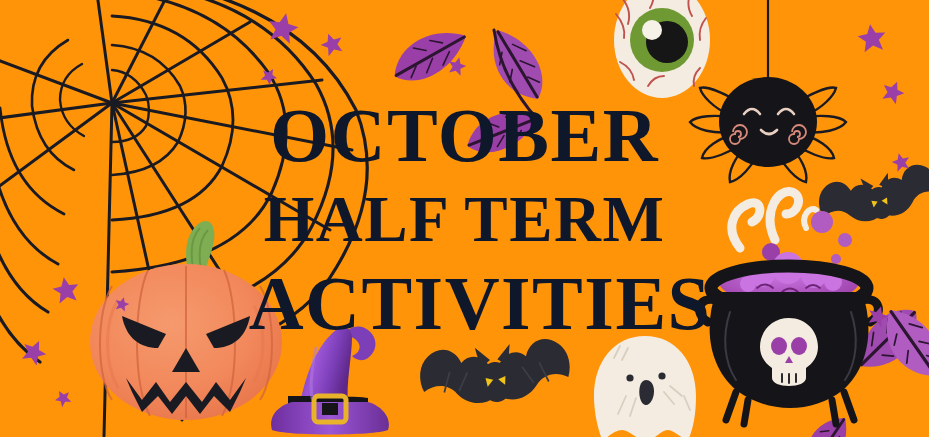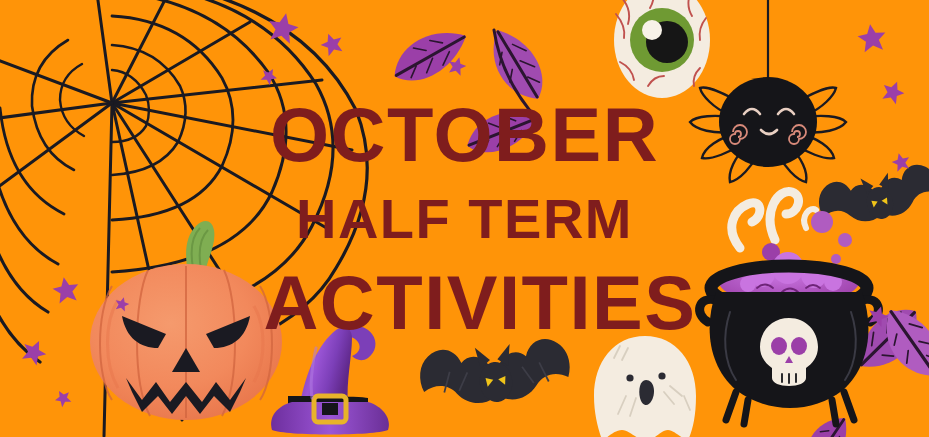--- a/index.html
+++ b/index.html
@@ -30,31 +30,31 @@
     top: 0;
     width: 929px;
     height: 437px;
     display: flex;
     flex-direction: column;
     align-items: center;
     justify-content: center;
     z-index: 40;
   }
   #headline .line {
-    color: #7f1d1d;
-    font-family: Liberation Sans, sans-serif;
+    color: #0f172a;
+    font-family: Liberation Serif, serif;
     font-weight: 700;
     font-size: 76px;
     line-height: 84px;
     letter-spacing: 1.5px;
     white-space: nowrap;
     text-align: center;
   }
   #headline .line.l1 { font-size: 76px; }
-  #headline .line.l2 { font-size: 56px; }
+  #headline .line.l2 { font-size: 65px; }
   #headline .line.l3 { font-size: 76px; margin-left: 31px; }
 </style>
 </head>
 <body>
 
 <div id="banner">
 
   <svg class="layer" viewBox="0 0 929 437" width="929" height="437" xmlns="http://www.w3.org/2000/svg">
     <defs>
       <clipPath id="frameClip">

